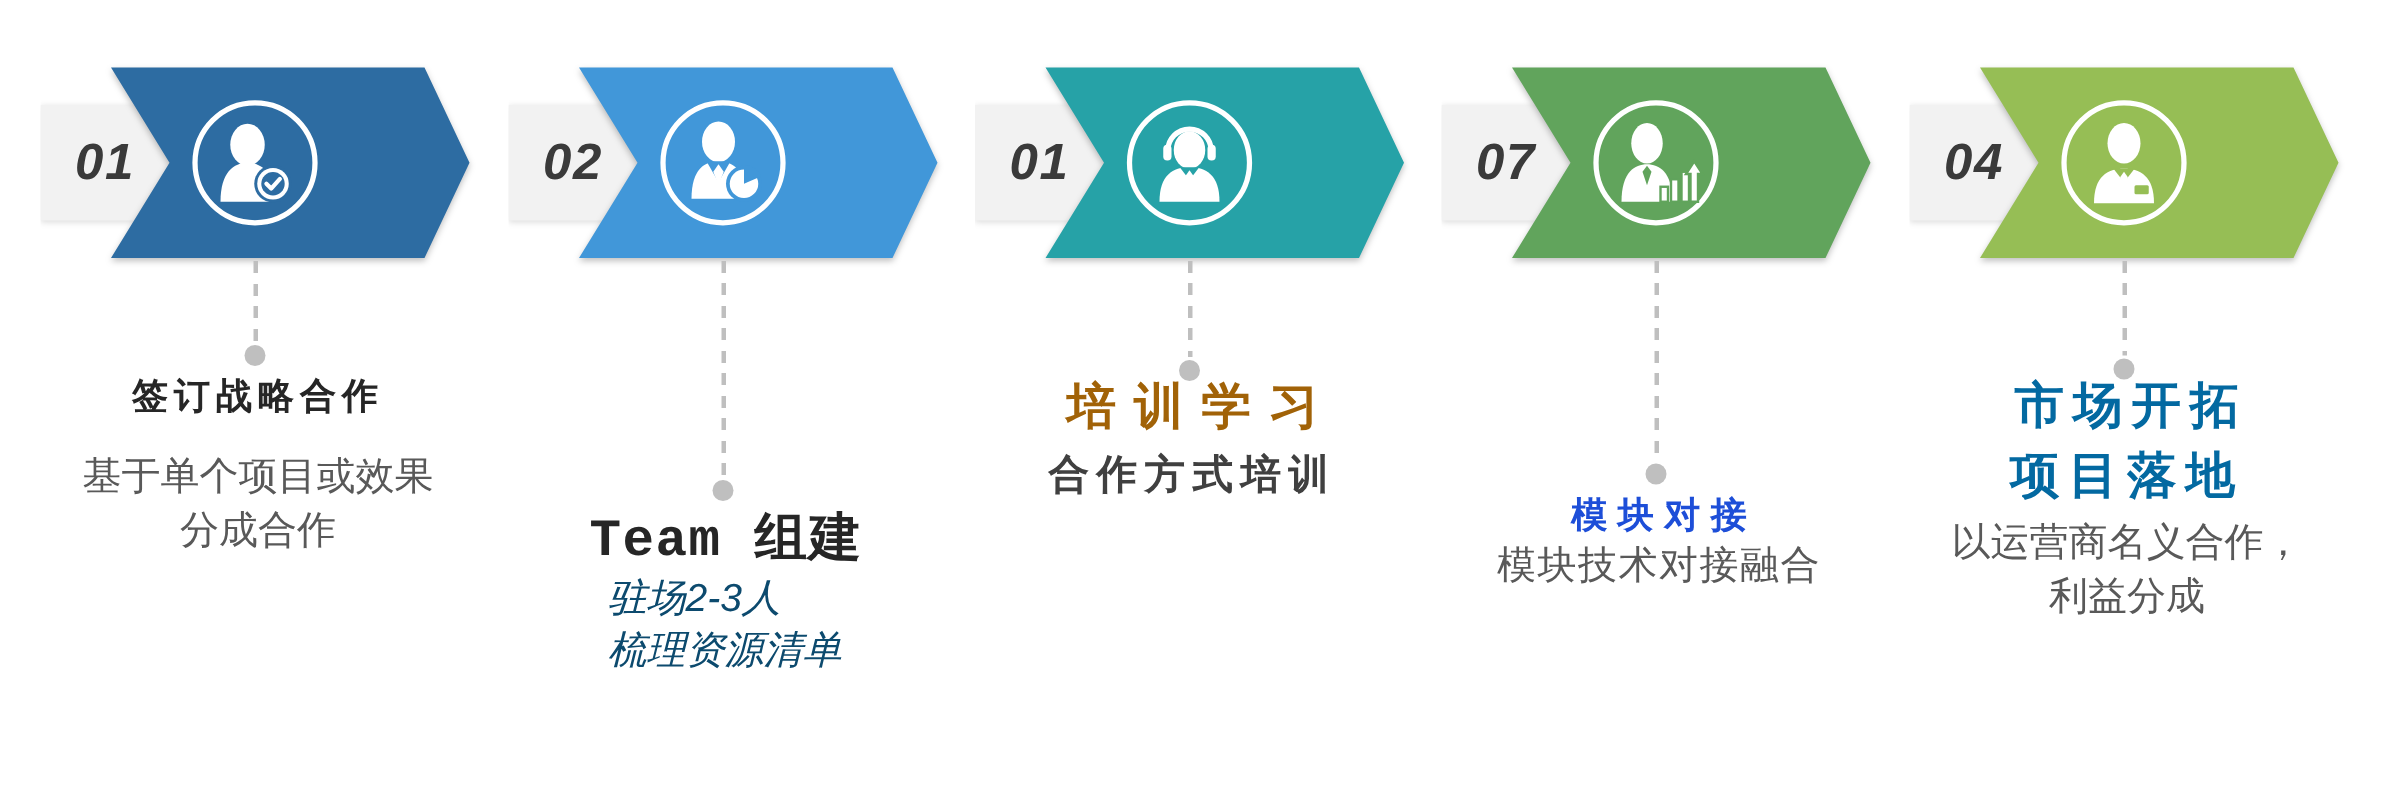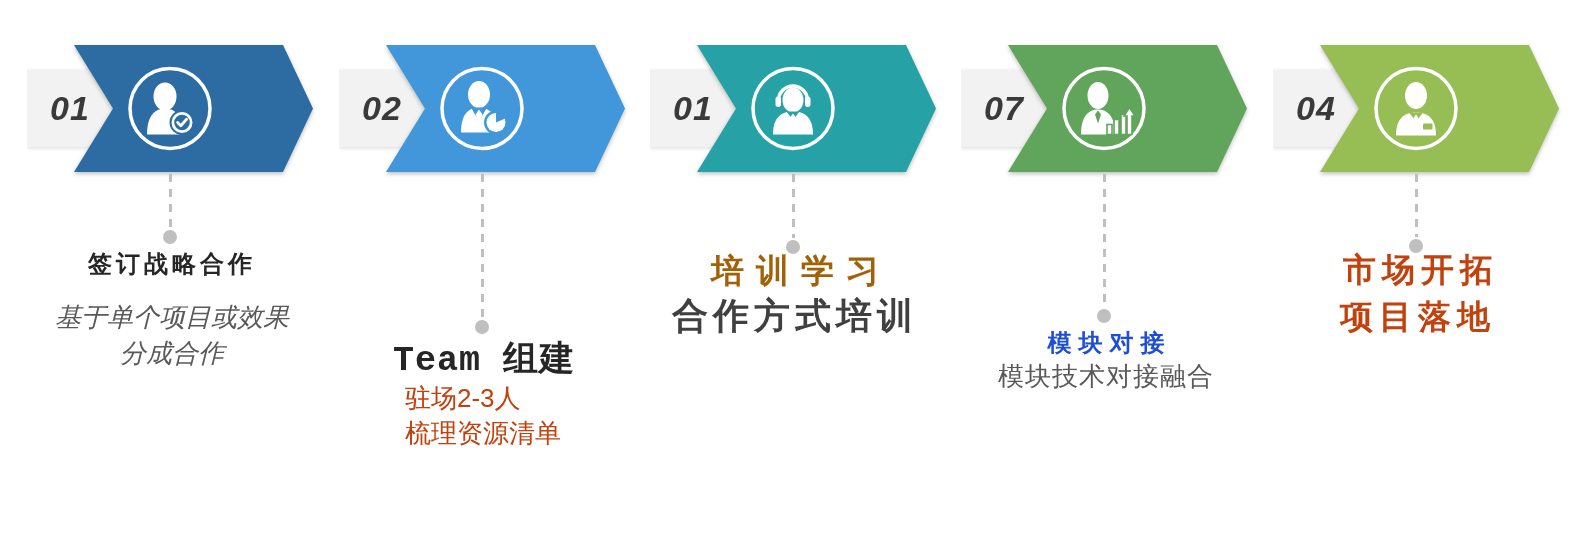--- a/index.html
+++ b/index.html
@@ -15,32 +15,32 @@
        letter-spacing:1px;}
   .connector{position:absolute;left:141.5px;width:3px;
        background:repeating-linear-gradient(to bottom,#bfbfbf 0 8px,transparent 8px 15px);}
   .dot{position:absolute;left:136px;width:14px;height:14px;border-radius:50%;background:#bfbfbf;}
   .title{position:absolute;left:0;width:290px;text-align:center;font-weight:bold;
          color:#262626;font-size:24px;white-space:pre-line;}
   .subtitle{position:absolute;left:0;width:290px;text-align:center;color:#595959;
          font-size:26px;line-height:36px;white-space:pre-line;}
   .u1 .connector{top:174px;height:54px;} .u1 .dot{top:230px;}
   .u1 .title{top:248px;letter-spacing:4px;}
-  .u1 .subtitle{top:299px;font-style:italic;}
+  .u1 .subtitle{top:299px;}
   .u2 .connector{top:174px;height:144px;} .u2 .dot{top:320px;}
   .u2 .title{top:335px;font-size:35px;letter-spacing:1px;font-family:Liberation Mono, monospace;}
-  .u2 .subtitle{top:381px;text-align:left;left:66px;width:240px;color:#c2410c;line-height:35px;}
+  .u2 .subtitle{top:381px;text-align:left;left:66px;width:240px;color:#0c4a6e;line-height:35px;font-style:italic;}
   .u3 .connector{top:174px;height:64px;} .u3 .dot{top:240px;}
   .u3 .title{top:249px;font-size:33px;letter-spacing:12px;color:#a16207;text-indent:12px;}
-  .u3 .subtitle{top:298px;font-weight:bold;color:#404040;font-size:36px;letter-spacing:5px;}
+  .u3 .subtitle{top:298px;font-weight:bold;color:#404040;font-size:27px;letter-spacing:5px;}
   .u4 .connector{top:174px;height:133px;} .u4 .dot{top:309px;}
   .u4 .title{top:327px;letter-spacing:7px;color:#1d4ed8;text-indent:7px;}
   .u4 .subtitle{top:358px;letter-spacing:1px;}
   .u5 .connector{top:174px;height:63px;} .u5 .dot{top:239px;}
-  .u5 .title{top:246px;font-size:33px;letter-spacing:6px;color:#c2410c;line-height:47px;text-indent:6px;}
+  .u5 .title{top:246px;font-size:33px;letter-spacing:6px;color:#0369a1;line-height:47px;text-indent:6px;}
   .u5 .subtitle{top:343px;}
 </style>
 </head>
 <body>
 
 <div class="stage">
 
   <div class="unit u1">
     <svg class="arrow-svg" viewBox="0 0 311 200">
       <polygon class="tabshape" points="0,70 68,70 86,108.5 68,147 0,147" fill="#f2f2f2"></polygon>
@@ -141,15 +141,17 @@
         <path d="M-7,4 L0,13 L7,4 Z" fill="#96be55"></path>
         <path d="M0,6 l2.6,3.6 l-2.6,6.4 l-2.6,-6.4 Z" fill="#ffffff"></path>
         <rect x="7" y="15" width="9.5" height="6" rx="1" fill="#96be55"></rect>
       </g>
     </svg>
     <div class="num">04</div>
     <div class="connector"></div>
     <div class="dot"></div>
     <div class="title">市场开拓
 项目落地</div>
+    <div class="subtitle">以运营商名义合作，
+利益分成</div>
   </div>
 
 </div>
 
 </body></html>

